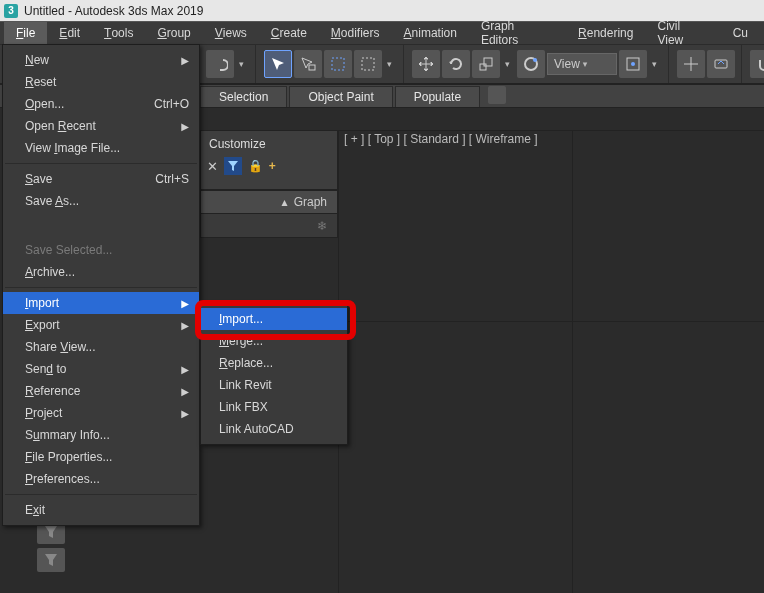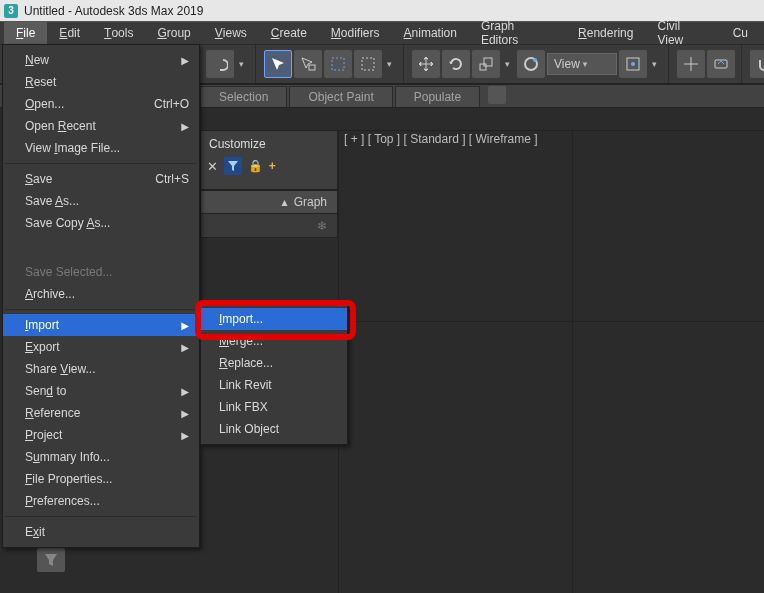--- a/index.html
+++ b/index.html
@@ -18,21 +18,21 @@
   
   .toolrow { height: 40px; background: #3a3a3a; border-top: 1px solid #2b2b2b; border-bottom:1px solid #222; display:flex; align-items:center; padding-left:200px; gap:2px; }
   .tool-chunk { display:flex; align-items:center; gap:2px; padding:0 6px; border-right:1px solid #2b2b2b; height:100%; }
   .tool-btn { width:28px; height:28px; background:#555; border-radius:2px; display:flex; align-items:center; justify-content:center; }
   .tool-btn.hi { background:#4f5d78; border:1px solid #6fa3ff; }
   .tool-sel { height:22px; min-width:70px; background:#555; border:1px solid #666; color:#ccc; padding:0 6px; display:flex;align-items:center; }
   .mini-arrow { width:10px; font-size:9px; color:#bbb; margin-left:3px; }
   svg { display:block; }
 
   
-  .tabrow { height: 24px; background: #424242; display:flex; align-items:flex-end; padding-left:200px; border-top:1px solid #222; border-bottom:1px solid #222; color:#a3a3a3; }
+  .tabrow { height: 24px; background: #424242; display:flex; align-items:flex-end; padding-left:200px; border-top:1px solid #222; border-bottom:1px solid #222; color:#e5e5e5; }
   .tab { padding: 3px 18px; background:#4a4a4a; border:1px solid #2b2b2b; border-bottom:none; margin-right:2px; font-size:12px;}
 
   
   .scene-head { position:absolute; left:200px; top:130px; height:60px; width:138px; background:#3e3e3e; border:1px solid #222; }
   .scene-head .cust { color:#ddd; padding:6px 8px; text-decoration: underline; text-decoration-color:transparent;}
   .scene-head .row2 { display:flex; align-items:center; gap:6px; padding:0 6px; }
   .scene-head .close { color:#ccc; font-size:13px; }
   .scene-head .ico { width:18px;height:18px; background:#224a8a; display:flex;align-items:center;justify-content:center;}
   .column-head { position:absolute; left:200px; top:190px; width:138px; height:24px; background:#4a4a4a; border:1px solid #222; color:#ccc; display:flex; align-items:center; justify-content:flex-end; padding:0 10px; gap:6px;}
   .frozen-cell { position:absolute; left:200px; top:214px; width:138px; height:24px; background:#3a3a3a; border:1px solid #222; border-top:none; display:flex; align-items:center; justify-content:flex-end; padding-right:10px; color:#777;}
@@ -255,24 +255,20 @@
     </div>
     <div class="dd-sep"></div>
     <div class="dd-item">
       <span class="label"><u>S</u>ave</span>
       <span>Ctrl+S</span>
     </div>
     <div class="dd-item">
       <span class="label">Save <u>A</u>s...</span>
       <span></span>
     </div>
-    <div class="dd-item">
-      <span class="label">Save Copy <u>A</u>s...</span>
-      <span></span>
-    </div>
     <div class="dd-item disabled">
       <span class="label no-u">Save Selected...</span>
       <span></span>
     </div>
     <div class="dd-item">
       <span class="label"><u>A</u>rchive...</span>
       <span></span>
     </div>
     <div class="dd-sep"></div>
     <div class="dd-item hi">
@@ -328,17 +324,17 @@
     <div class="dd-item">
       <span class="label"><u>R</u>eplace...</span>
     </div>
     <div class="dd-item">
       <span class="label">Link Revit</span>
     </div>
     <div class="dd-item">
       <span class="label">Link FBX</span>
     </div>
     <div class="dd-item">
-      <span class="label">Link Object</span>
+      <span class="label">Link AutoCAD</span>
     </div>
   </div>
 
 <div class="redbox"></div>
 
 </body></html>

